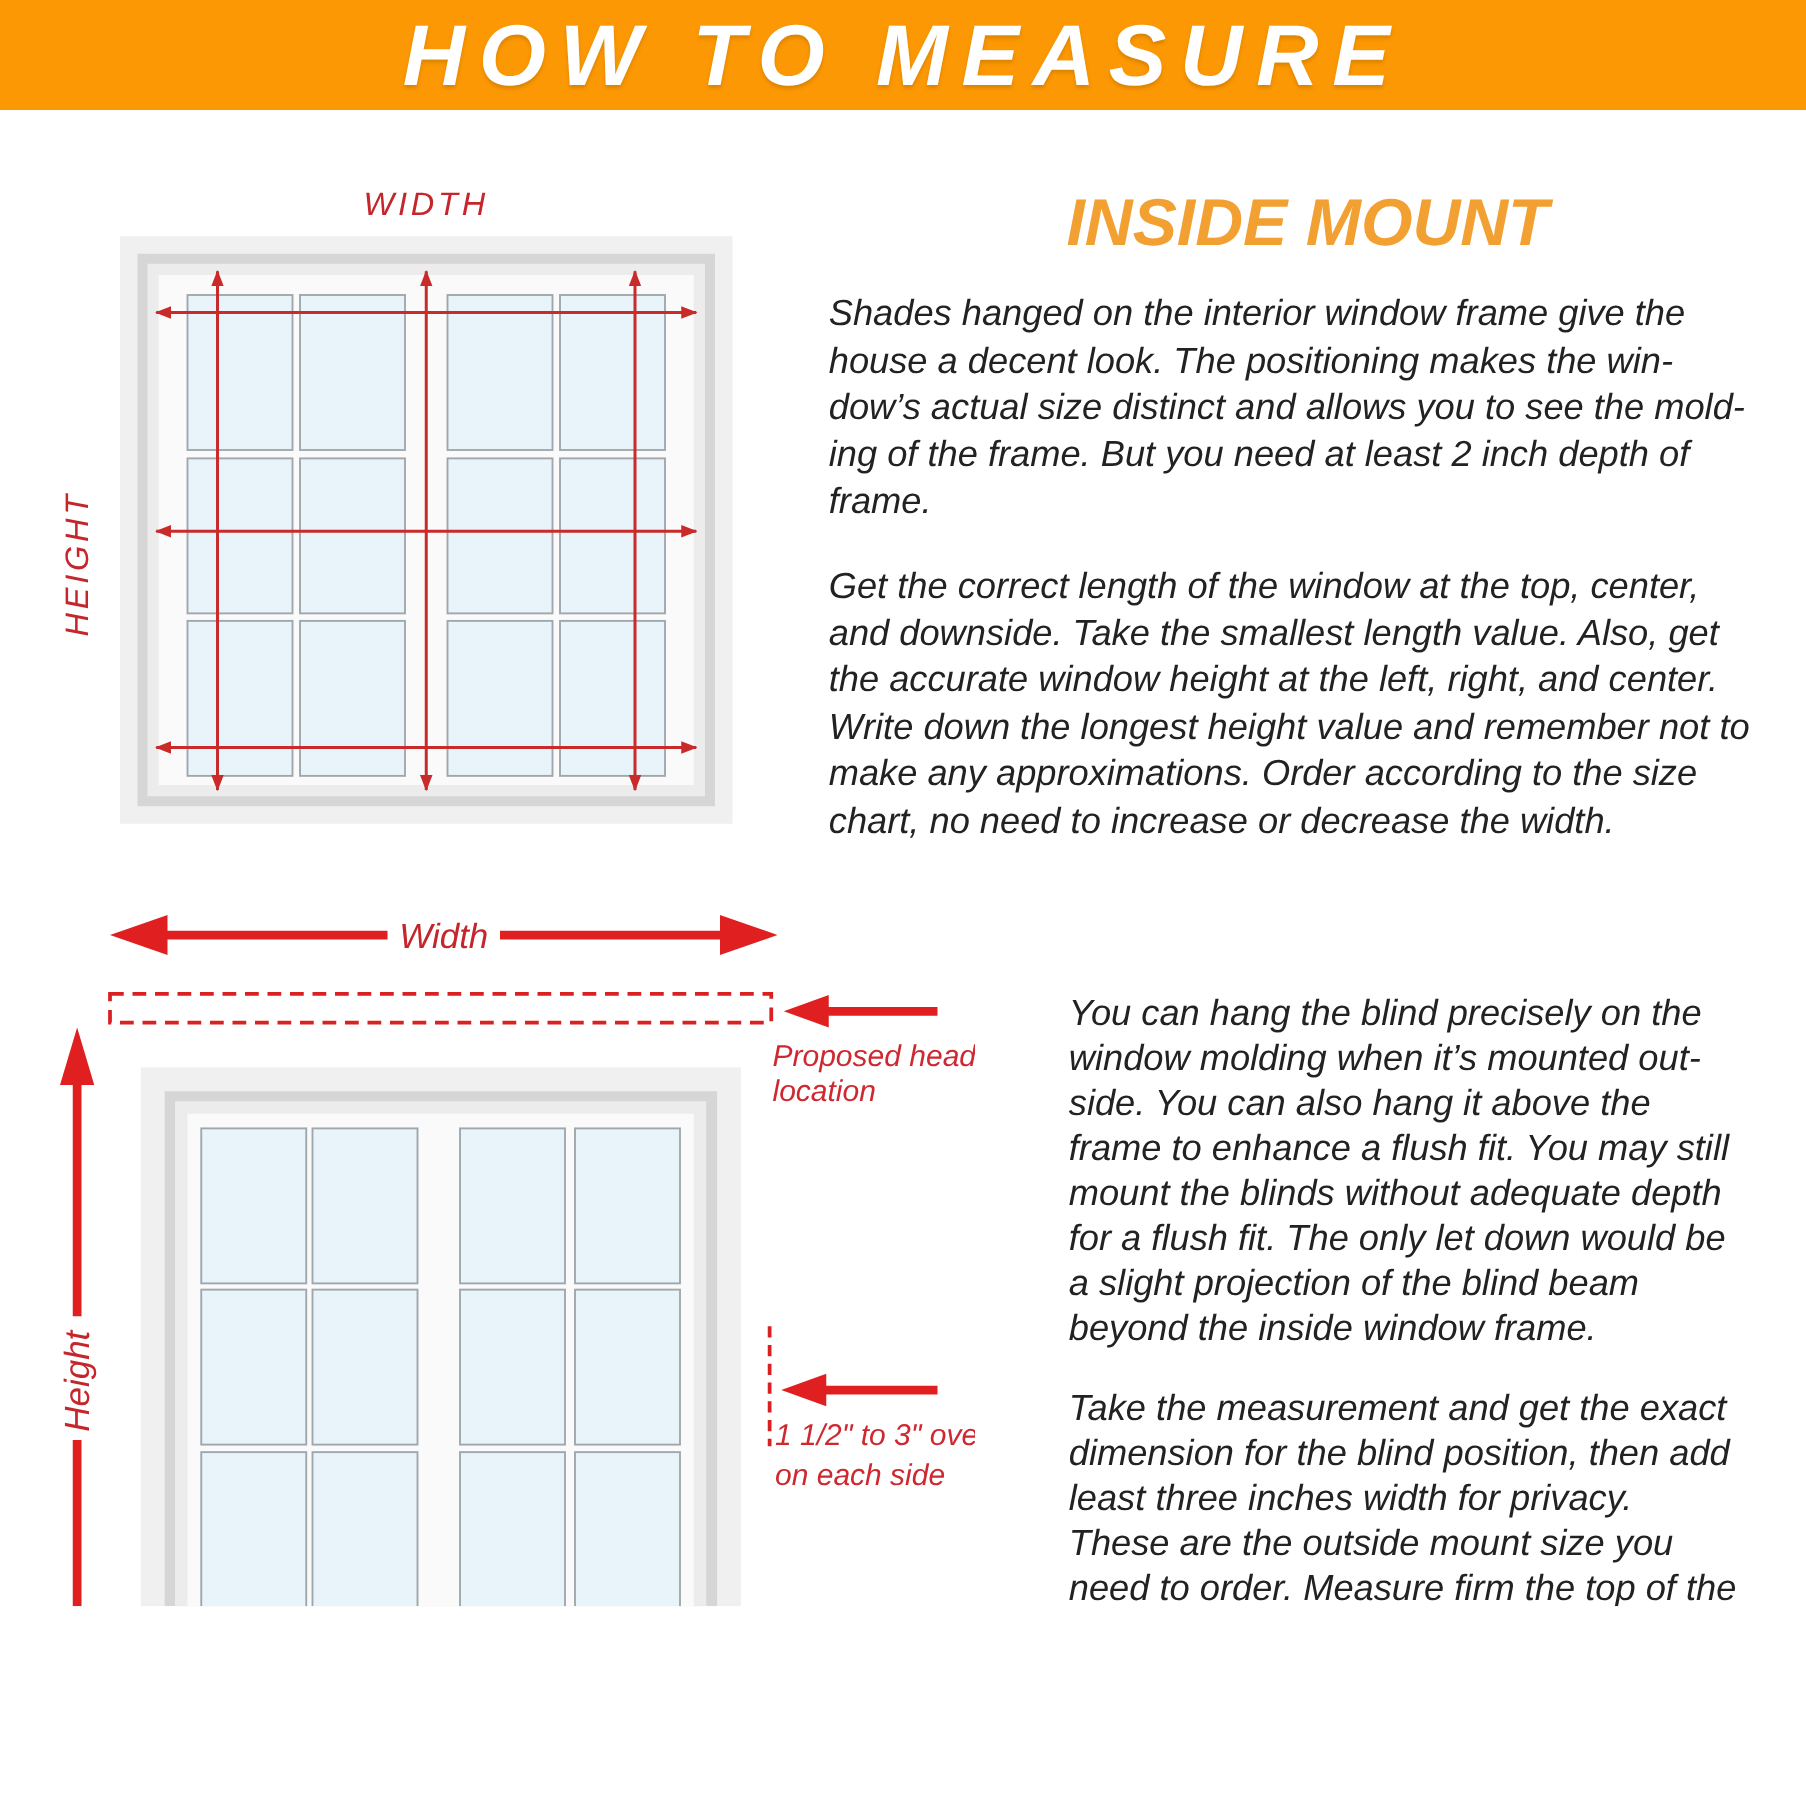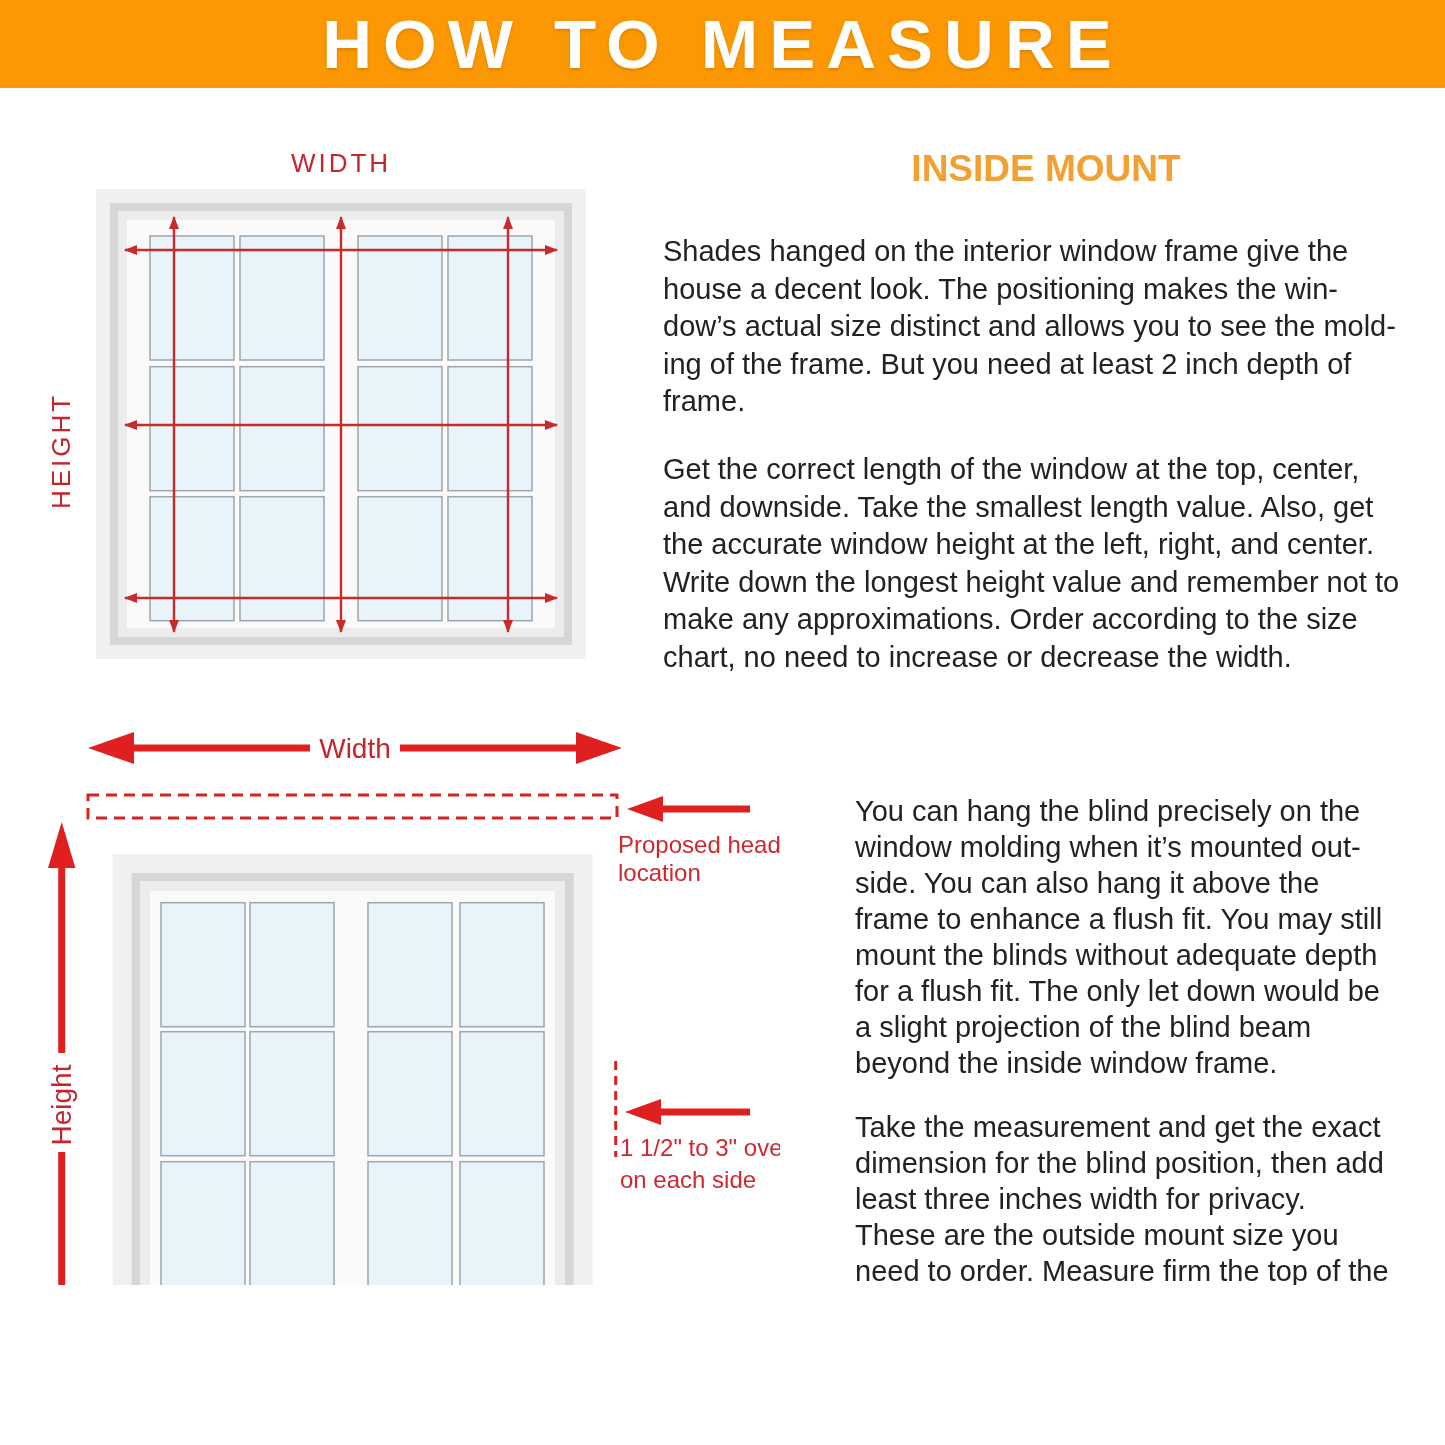--- a/index.html
+++ b/index.html
@@ -1,24 +1,24 @@
 <!DOCTYPE html>
 <html><head>
 <meta charset="utf-8">
 <style>
   html,body{margin:0;padding:0;background:#fff;}
   #page{position:relative;width:1445px;height:1285px;background:#ffffff;overflow:hidden;
-        font-family:"Liberation Sans",sans-serif;}
+        font-family:"Liberation Sans",sans-serif;font-style:italic;}
   
   .banner{position:absolute;left:0;top:0;width:1445px;height:88px;background:#FC9803;
           display:flex;align-items:center;justify-content:center;}
   .banner h1{margin:0;color:#ffffff;font-size:69px;font-weight:700;letter-spacing:11px;
              text-shadow:0 2px 3px rgba(120,70,0,.25);white-space:nowrap;}
   
-  .sec-heading{position:absolute;margin:0;color:#F2A032;font-weight:700;font-size:37px;
+  .sec-heading{position:absolute;margin:0;color:#F2A032;font-weight:700;font-size:53px;
                letter-spacing:0;text-align:center;white-space:nowrap;}
   #inside-heading{left:663px;top:148px;width:766px;}
   #outside-heading{left:795px;top:710px;width:640px;}
   
   .para{position:absolute;margin:0;color:#222222;font-size:29px;line-height:37.5px;
         white-space:pre-line;}
   #inside-p1{left:663px;top:233px;width:790px;}
   #inside-p2{left:663px;top:451px;width:790px;}
   #outside-p1{left:855px;top:793px;width:600px;line-height:36px;}
   #outside-p2{left:855px;top:1109px;width:600px;line-height:36px;}

